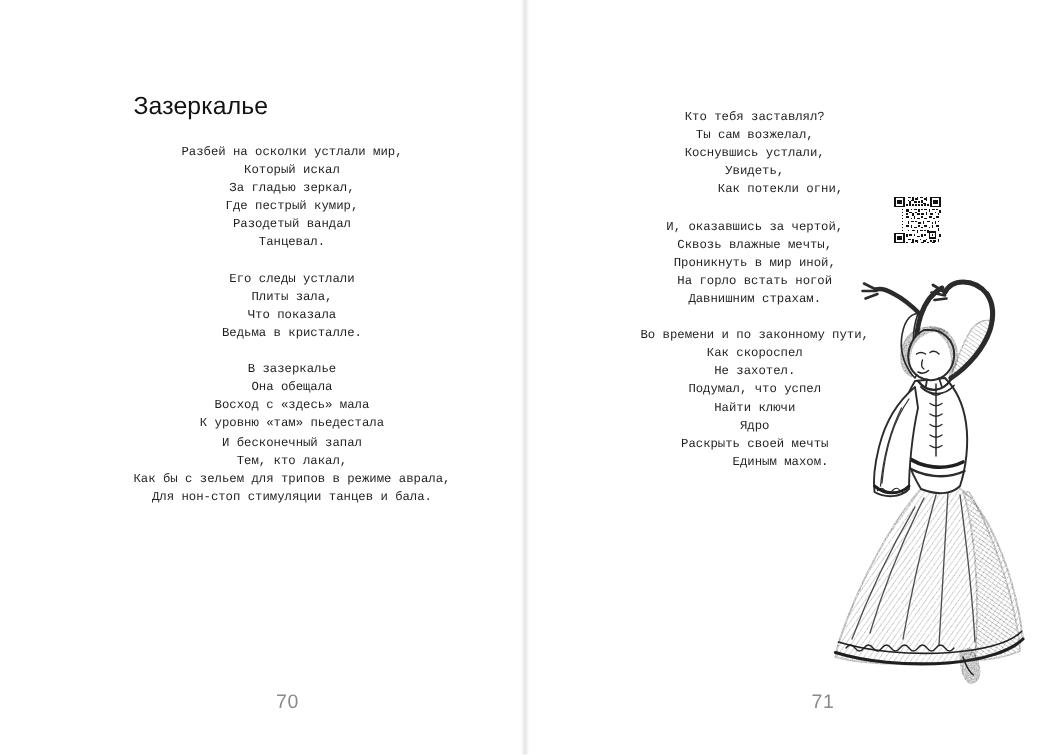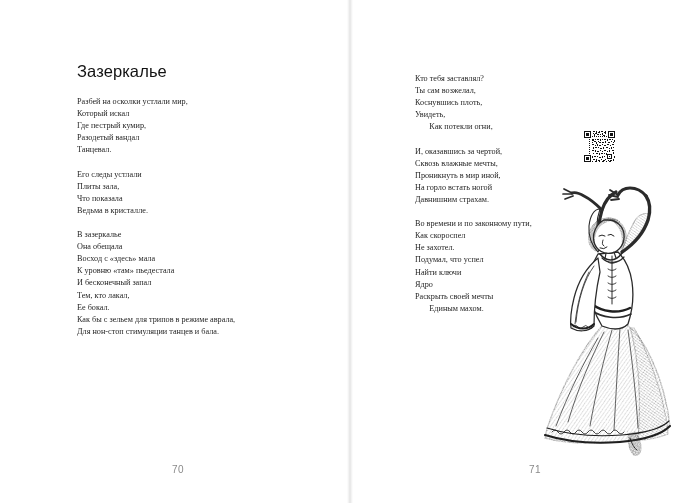--- a/index.html
+++ b/index.html
@@ -41,24 +41,25 @@
 
   .page {
     position: relative;
     width: 350px;
     height: 503px;
     box-sizing: border-box;
   }
 
   .page-body {
     position: absolute;
-    left: 4px;
+    left: 16px;
     top: 0;
     width: 350px;
     height: 503px;
+    text-align: center;
   }
 
   .poem-title {
     position: absolute;
     left: 73px;
     top: 62px;
     font-family: "Liberation Sans", sans-serif;
     font-size: 16.5px;
     font-weight: 400;
     letter-spacing: 0.1px;
@@ -71,36 +72,37 @@
     font-family: "Liberation Serif", serif;
     font-size: 8.2px;
     line-height: 12.1px;
     color: #1f1f1f;
     white-space: nowrap;
   }
 
   .stanza {
     margin: 0 0 12.1px 0;
     padding: 0;
+    font-family: Liberation Mono, monospace;
   }
   .stanza:last-child { margin-bottom: 0; }
 
   .line {
     display: block;
     white-space: pre;
   }
 
   .left-col  { left: 73px;  top: 96px;  }
   .right-col { left: 61px;  top: 73px;  }
 
   .folio {
     position: absolute;
     bottom: 28px;
     font-family: "Liberation Sans", sans-serif;
-    font-size: 10px;
+    font-size: 13px;
     color: #8a8a8a;
     letter-spacing: 0.4px;
   }
   .folio-left  { left: 168px; }
   .folio-right { left: 175px; }
 
   
   #qr-code {
     position: absolute;
     left: 229px;
@@ -130,56 +132,56 @@
 
   <div class="page">
     <div class="page-body">
 
       <div class="poem-title">Зазеркалье</div>
 
       <div class="stanza-block left-col" id="left-stanzas">
           <p class="stanza">
             <span class="line">Разбей на осколки устлали мир,</span>
             <span class="line">Который искал</span>
+            <span class="line">За гладью зеркал,</span>
             <span class="line">Где пестрый кумир,</span>
             <span class="line">Разодетый вандал</span>
             <span class="line">Танцевал.</span>
           </p>
           <p class="stanza">
             <span class="line">Его следы устлали</span>
             <span class="line">Плиты зала,</span>
             <span class="line">Что показала</span>
             <span class="line">Ведьма в кристалле.</span>
           </p>
           <p class="stanza">
             <span class="line">В зазеркалье</span>
             <span class="line">Она обещала</span>
             <span class="line">Восход с «здесь» мала</span>
             <span class="line">К уровню «там» пьедестала</span>
             <span class="line">И бесконечный запал</span>
             <span class="line">Тем, кто лакал,</span>
-            <span class="line">Ее бокал.</span>
             <span class="line">Как бы с зельем для трипов в режиме аврала,</span>
             <span class="line">Для нон-стоп стимуляции танцев и бала.</span>
           </p>
         </div>
 
       <div class="folio folio-left">70</div>
 
     </div>
   </div>
 
   <div class="page">
     <div class="page-body">
 
       <div class="stanza-block right-col" id="right-stanzas">
           <p class="stanza">
             <span class="line">Кто тебя заставлял?</span>
             <span class="line">Ты сам возжелал,</span>
-            <span class="line">Коснувшись плоть,</span>
+            <span class="line">Коснувшись устлали,</span>
             <span class="line">Увидеть,</span>
             <span class="line">       Как потекли огни,</span>
           </p>
           <p class="stanza">
             <span class="line">И, оказавшись за чертой,</span>
             <span class="line">Сквозь влажные мечты,</span>
             <span class="line">Проникнуть в мир иной,</span>
             <span class="line">На горло встать ногой</span>
             <span class="line">Давнишним страхам.</span>
           </p>

